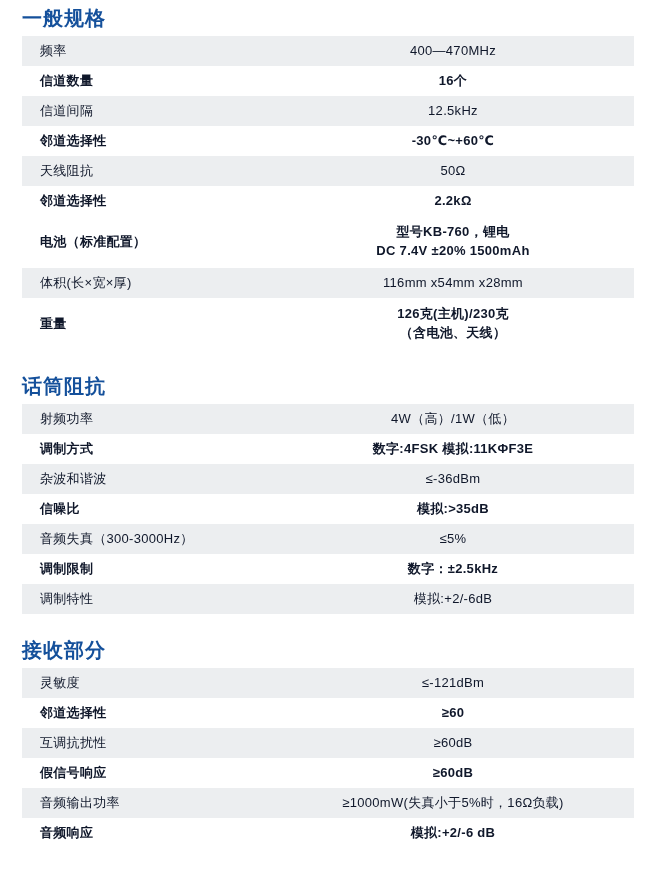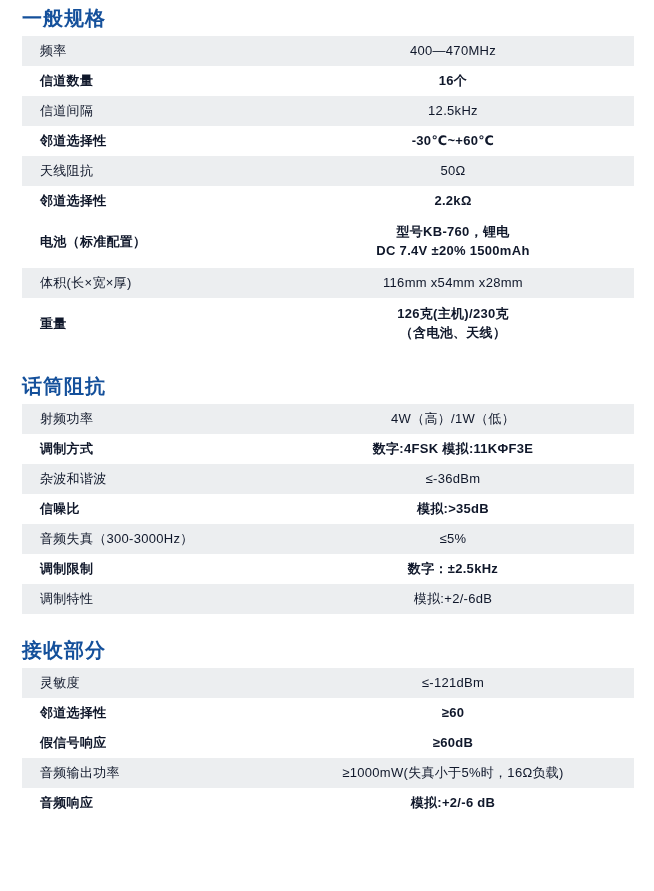--- a/index.html
+++ b/index.html
@@ -205,20 +205,26 @@
               <td class="value">
                 <span class="val-line">≤-121dBm</span>
               </td>
             </tr>
             <tr class="even">
               <td class="label">邻道选择性</td>
               <td class="value">
                 <span class="val-line">≥60</span>
               </td>
             </tr>
+            <tr class="odd">
+              <td class="label">互调抗扰性</td>
+              <td class="value">
+                <span class="val-line">≥60dB</span>
+              </td>
+            </tr>
             <tr class="even">
               <td class="label">假信号响应</td>
               <td class="value">
                 <span class="val-line">≥60dB</span>
               </td>
             </tr>
             <tr class="odd">
               <td class="label">音频输出功率</td>
               <td class="value">
                 <span class="val-line">≥1000mW(失真小于5%时，16Ω负载)</span>

